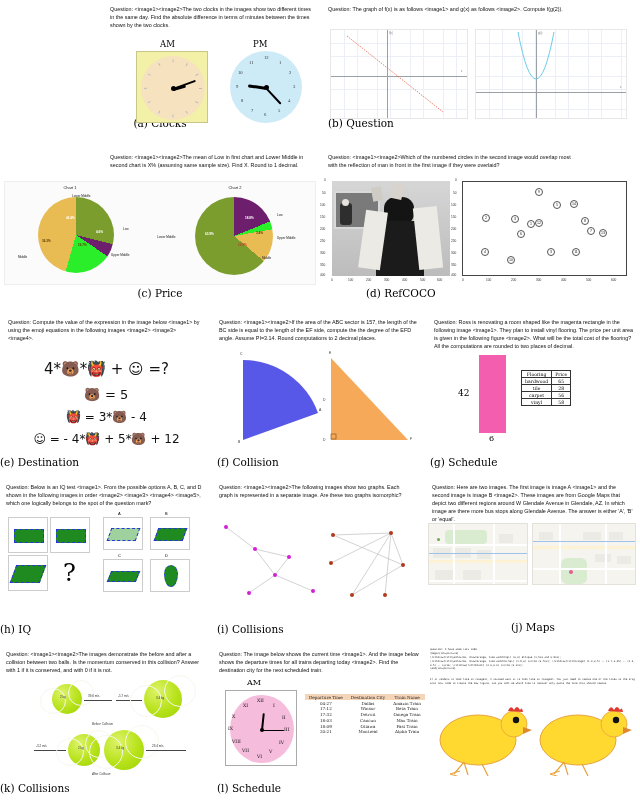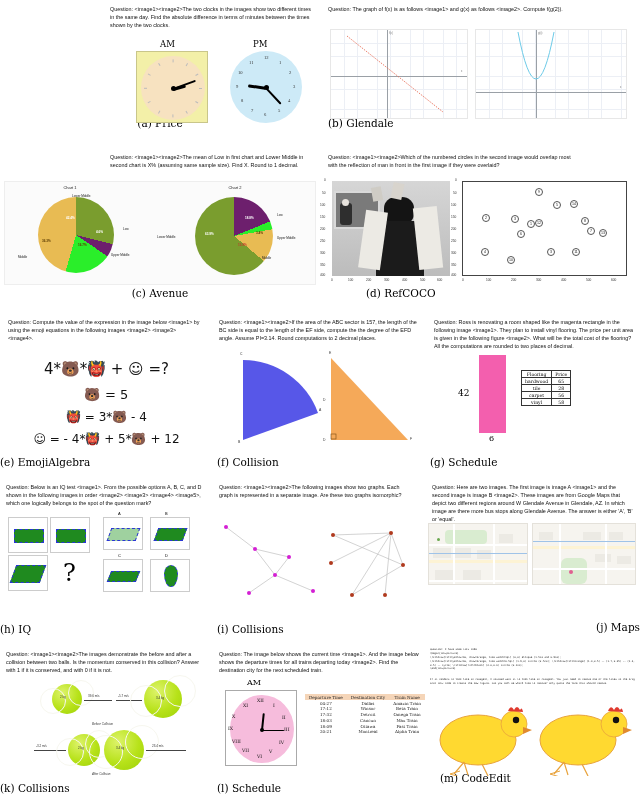--- a/index.html
+++ b/index.html
@@ -165,21 +165,21 @@
           <div class="cnum" style="left:21px;top:57px;">7</div>
           <div class="cnum" style="left:11px;top:47px;">8</div>
           <div class="cnum" style="left:6px;top:33px;">9</div>
           <div class="cnum" style="left:8px;top:19px;">10</div>
           <div class="cnum" style="left:19px;top:9px;">11</div>
           <div class="hand" style="left:36px;top:36px;width:22px;height:1.6px;transform:rotate(47deg);"></div>
           <div class="hand" style="left:36px;top:36px;width:18px;height:2.8px;transform:rotate(188deg);"></div>
           <div class="pivot" style="left:34px;top:34px;"></div>
         </div>
       </div>
-      <div class="caption" style="margin-top:-2px;">(a) Price</div>
+      <div class="caption" style="margin-top:-2px;">(a) Clocks</div>
     </div>
 
     <div class="panel" style="width:320px;height:147px;">
       <div class="qtext" style="width:255px;margin-left:6px;margin-top:5px;height:20px;">Question: The graph of f(x) is as follows &lt;image1&gt; and g(x) as follows &lt;image2&gt;. Compute f(g(2)).</div>
       <div class="stage" style="height:96px;position:relative;">
 
         <div class="grid-plot" style="position:absolute;left:10px;top:4px;width:138px;height:90px;">
           <div class="gridlines"></div>
           <div class="axis-h" style="top:46px;"></div>
           <div class="axis-v" style="left:56px;"></div>
@@ -194,21 +194,21 @@
           <div class="gridlines"></div>
           <div class="axis-h" style="top:62px;"></div>
           <div class="axis-v" style="left:60px;"></div>
           <svg width="152" height="90" style="position:absolute;left:0;top:0;">
             <path d="M42,2 Q60,96 78,2" stroke="#6ecbe8" stroke-width="1" fill="none"></path>
           </svg>
           <div style="position:absolute;left:62px;top:2px;font-size:2.6px;color:#777;">g(x)</div>
           <div style="position:absolute;left:144px;top:56px;font-size:2.6px;color:#777;">x</div>
         </div>
       </div>
-      <div class="caption" style="text-align:left;margin-left:8px;margin-top:-4px;">(b) Glendale</div>
+      <div class="caption" style="text-align:left;margin-left:8px;margin-top:-4px;">(b) Question</div>
     </div>
   </div>
 
   <div class="row">
 
     <div class="panel" style="width:320px;height:165px;">
       <div class="qtext" style="width:205px;margin-left:108px;margin-top:6px;height:24px;">Question: &lt;image1&gt;&lt;image2&gt;The mean of Low in first chart and Lower Middle in second chart is X% (assuming same sample size). Find X. Round to 1 decimal.</div>
       <div class="stage" style="position:relative;height:110px;">
         <div style="position:absolute;left:4px;top:4px;width:312px;height:104px;background:#fbfbfb;border:0.4px solid #eee;"></div>
         <div class="chart-title" style="position:absolute;left:40px;top:8px;width:60px;">Chart 1</div>
@@ -237,21 +237,21 @@
                #7a9d2e 130deg 360deg);"></div>
         <div class="pielab" style="left:277px;top:36px;">Low</div>
         <div class="pielab" style="left:277px;top:59px;">Upper Middle</div>
         <div class="pielab" style="left:262px;top:79px;">Middle</div>
         <div class="pielab" style="left:157px;top:58px;">Lower Middle</div>
         <div class="pieval" style="left:245px;top:39px;color:#fff;">18.8%</div>
         <div class="pieval" style="left:256px;top:54px;">3.4%</div>
         <div class="pieval" style="left:238px;top:66px;color:#c0392b;">13.9%</div>
         <div class="pieval" style="left:205px;top:55px;color:#fff;">63.9%</div>
       </div>
-      <div class="caption" style="margin-top:0px;">(c) Avenue</div>
+      <div class="caption" style="margin-top:0px;">(c) Price</div>
     </div>
 
     <div class="panel" style="width:320px;height:165px;">
       <div class="qtext" style="width:248px;margin-left:6px;margin-top:6px;height:24px;">Question: &lt;image1&gt;&lt;image2&gt;Which of the numbered circles in the second image would overlap most with the reflection of man in front in the first image if they were overlaid?</div>
       <div class="stage" style="position:relative;height:110px;">
 
         <div class="photo" style="position:absolute;left:12px;top:4px;width:118px;height:95px;">
           <div style="position:absolute;inset:0;background:linear-gradient(#d6d6d6,#bcbcbc);"></div>
           <div style="position:absolute;left:2px;top:10px;width:46px;height:38px;background:#7a7a7a;border:2px solid #d9d9d9;"></div>
           <div style="position:absolute;left:8px;top:22px;width:12px;height:22px;background:#2e2e2e;border-radius:3px;"></div>
@@ -321,21 +321,21 @@
   <div class="row">
 
     <div class="panel" style="width:213px;height:165px;">
       <div class="qtext" style="width:198px;margin-left:6px;margin-top:6px;height:24px;">Question: Compute the value of the expression in the image below &lt;image1&gt; by using the emoji equations in the following images &lt;image2&gt; &lt;image3&gt; &lt;image4&gt;.</div>
       <div class="stage" style="position:relative;height:112px;padding-top:18px;">
         <div class="eq" style="font-size:15px;">4*🐻*👹 + ☺ =?</div>
         <div class="eq" style="font-size:13px;margin-top:9px;">🐻 = 5</div>
         <div class="eq" style="font-size:12px;margin-top:8px;">👹 = 3*🐻 - 4</div>
         <div class="eq" style="font-size:12px;margin-top:8px;">☺ = - 4*👹 + 5*🐻 + 12</div>
       </div>
-      <div class="caption" style="text-align:left;margin-left:0px;">(e) EmojiAlgebra</div>
+      <div class="caption" style="text-align:left;margin-left:0px;">(e) Destination</div>
     </div>
 
     <div class="panel" style="width:213px;height:165px;">
       <div class="qtext" style="width:202px;margin-left:4px;margin-top:6px;height:30px;">Question: &lt;image1&gt;&lt;image2&gt;If the area of the ABC sector is 157, the length of the BC side is equal to the length of the EF side, compute the the degree of the EFD angle. Assume PI=3.14. Round computations to 2 decimal places.</div>
       <div class="stage" style="position:relative;height:106px;">
         <svg width="213" height="106" style="position:absolute;left:0;top:0;">
           <path d="M30,92 L30,12 A80,80 0 0 1 105,65 Z" fill="#5757e8"></path>
           <polygon points="118,10 118,92 195,92" fill="#f5a959"></polygon>
           <rect x="118" y="86" width="5" height="5" fill="none" stroke="#7a4a10" stroke-width="0.6"></rect>
         </svg>
@@ -492,21 +492,21 @@
           <div class="blk" style="left:62px;top:30px;width:16px;height:8px;"></div>
           <div class="blk" style="left:84px;top:32px;width:14px;height:8px;"></div>
           <div class="roadmain" style="left:0;top:22px;width:104px;height:3px;"></div>
           <div class="road" style="left:0;top:44px;width:104px;height:1.6px;"></div>
           <div class="road" style="left:26px;top:0;width:2px;height:62px;"></div>
           <div class="road" style="left:72px;top:0;width:1.6px;height:62px;"></div>
           <div class="bluerd" style="left:0;top:17px;width:104px;height:1.2px;"></div>
           <div style="position:absolute;left:36px;top:46px;width:4px;height:4px;background:#e06090;border-radius:50%;"></div>
         </div>
       </div>
-      <div class="caption" style="text-align:right;margin-left:0px;">(j) Maps</div>
+      <div class="caption" style="text-align:center;margin-left:0px;">(j) Maps</div>
     </div>
   </div>
 
   <div class="row">
 
     <div class="panel" style="width:213px;height:153px;">
       <div class="qtext" style="width:200px;margin-left:4px;margin-top:8px;height:26px;">Question: &lt;image1&gt;&lt;image2&gt;The images demonstrate the before and after a collision between two balls. Is the momentum conserved in this collision? Answer with 1 if it is conserved, and with 0 if it is not.</div>
       <div class="stage" style="position:relative;height:104px;">
 
         <div class="ball" style="position:absolute;left:52px;top:8px;width:30px;height:30px;">
@@ -639,17 +639,16 @@
             <circle cx="188" cy="26" r="13" fill="#ffd930" stroke="#e8a33c" stroke-width="0.8"></circle>
             <path d="M182,13 q3,-7 6,-1 q3,-6 6,0 q2,-4 3,2 z" fill="#e03a2f"></path>
             <circle cx="190" cy="22" r="3.2" fill="#111"></circle>
             <path d="M197,29 l9,3 l-9,4 z" fill="#e08a2f"></path>
             <path d="M138,64 l-10,12 M138,64 l4,13" stroke="#e8a33c" stroke-width="1.2" fill="none"></path>
             <path d="M124,76 l10,-3 M124,76 l10,3" stroke="#e8a33c" stroke-width="1" fill="none"></path>
             <path d="M156,66 l6,12" stroke="#e8a33c" stroke-width="1.2" fill="none"></path>
           </g>
         </svg>
       </div>
-      <div class="caption" style="text-align:left;margin-left:14px;margin-top:-4px;">(m) CodeEdit</div>
     </div>
   </div>
 
 </div>
 
 </body></html>

